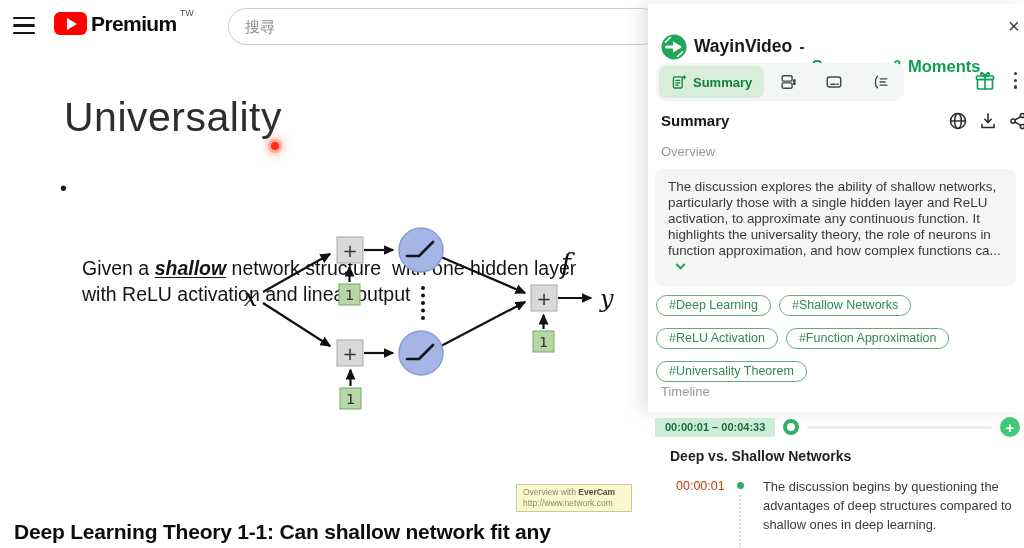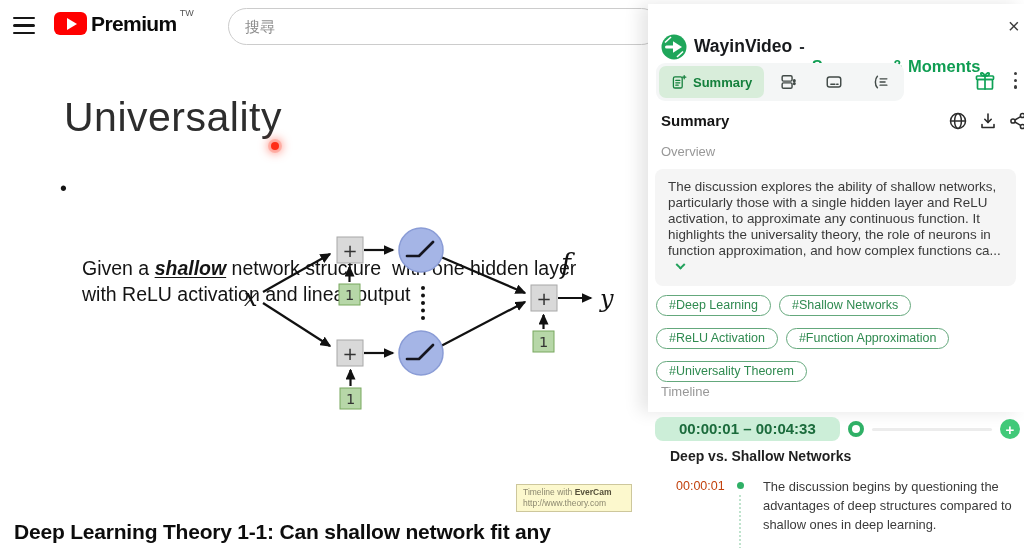--- a/index.html
+++ b/index.html
@@ -59,21 +59,21 @@
   .s-actions .act { cursor:pointer; }
   .overview-label { position:absolute; left:13px; top:140px; font-size:13px; color:#989898; }
   .overview-box { position:absolute; left:7px; top:165px; width:361px; background:#f5f5f5; border-radius:8px; padding:10px 13px 11px; font-size:13.4px; line-height:16px; color:#3a3a3a; }
   .chevron-down { display:inline-block; width:7px; height:7px; border-right:2.2px solid #22a15c; border-bottom:2.2px solid #22a15c; transform:rotate(45deg) translate(-2px,-2px); margin-left:9px; cursor:pointer; }
 
   .tags { position:absolute; left:8px; top:291px; width:364px; display:flex; flex-wrap:wrap; gap:12px 8px; }
   .tag { border:1.4px solid #64a87c; color:#2f8a50; border-radius:999px; padding:2px 12px 3px; font-size:12.5px; cursor:pointer; white-space:nowrap; }
 
   .timeline-label { position:absolute; left:13px; top:380px; font-size:13px; color:#989898; }
   .timeline-row { position:absolute; left:7px; top:413px; width:367px; display:flex; align-items:center; gap:8px; }
-  .range-pill { background:#cceed8; color:#1b6b3c; font-weight:700; font-size:15px; padding:3px 24px 4px; border-radius:8px; white-space:nowrap; cursor:pointer; }
+  .range-pill { background:#cceed8; color:#1b6b3c; font-weight:700; font-size:11px; padding:3px 10px 4px; border-radius:0; white-space:nowrap; cursor:pointer; }
   .ring { width:16px; height:16px; border:4px solid #2fb066; background:#fff; border-radius:50%; flex:none; cursor:pointer; }
   .track { flex:1; height:3px; background:#ececec; border-radius:2px; }
   .plusbtn { width:20px; height:20px; border-radius:50%; background:#41c979; color:#fff; font-size:15px; font-weight:700; display:flex; align-items:center; justify-content:center; flex:none; margin-right:2px; cursor:pointer; line-height:1; }
 
   .section-title { position:absolute; left:22px; top:444px; font-size:14px; font-weight:700; color:#1f1f1f; }
   .entry-time { position:absolute; left:28px; top:475px; font-size:12.5px; color:#c2410c; }
   .entry-dot { position:absolute; left:89px; top:478px; width:7px; height:7px; border-radius:50%; background:#2fb066; }
   .entry-line { position:absolute; left:91px; top:491px; height:58px; border-left:2px dotted #bfe3cd; }
   .entry-text { position:absolute; left:115px; top:473px; width:250px; font-size:12.9px; line-height:19px; color:#3a3a3a; }
 
@@ -156,22 +156,22 @@
       <text class="mathtxt" x="561" y="273" font-size="27">f</text>
       <text class="symtxt" x="350" y="256.5" font-size="18" text-anchor="middle">+</text>
       <text class="symtxt" x="350" y="359.5" font-size="18" text-anchor="middle">+</text>
       <text class="symtxt" x="544" y="304.5" font-size="18" text-anchor="middle">+</text>
       <text class="symtxt" x="349.5" y="299.5" font-size="14.5" text-anchor="middle" fill="#1f3b1f">1</text>
       <text class="symtxt" x="350.5" y="403.5" font-size="14.5" text-anchor="middle" fill="#1f3b1f">1</text>
       <text class="symtxt" x="543.5" y="346.5" font-size="14.5" text-anchor="middle" fill="#1f3b1f">1</text>
     </svg>
 
     <div class="watermark">
-      <span>Timeline with </span><b>EverCam</b><br>
-      <span>http://www.theory.com</span>
+      <span>Overview with </span><b>EverCam</b><br>
+      <span>http://www.network.com</span>
     </div>
 
     <div class="video-title">Deep Learning Theory 1-1: Can shallow network fit any function?</div>
   </div>
 
   <aside class="panel">
 
     <div class="p-header">
       <svg class="icon" width="26" height="26" viewBox="0 0 26 26">
         <circle cx="13" cy="13" r="12.5" fill="#1fa65a"></circle>

